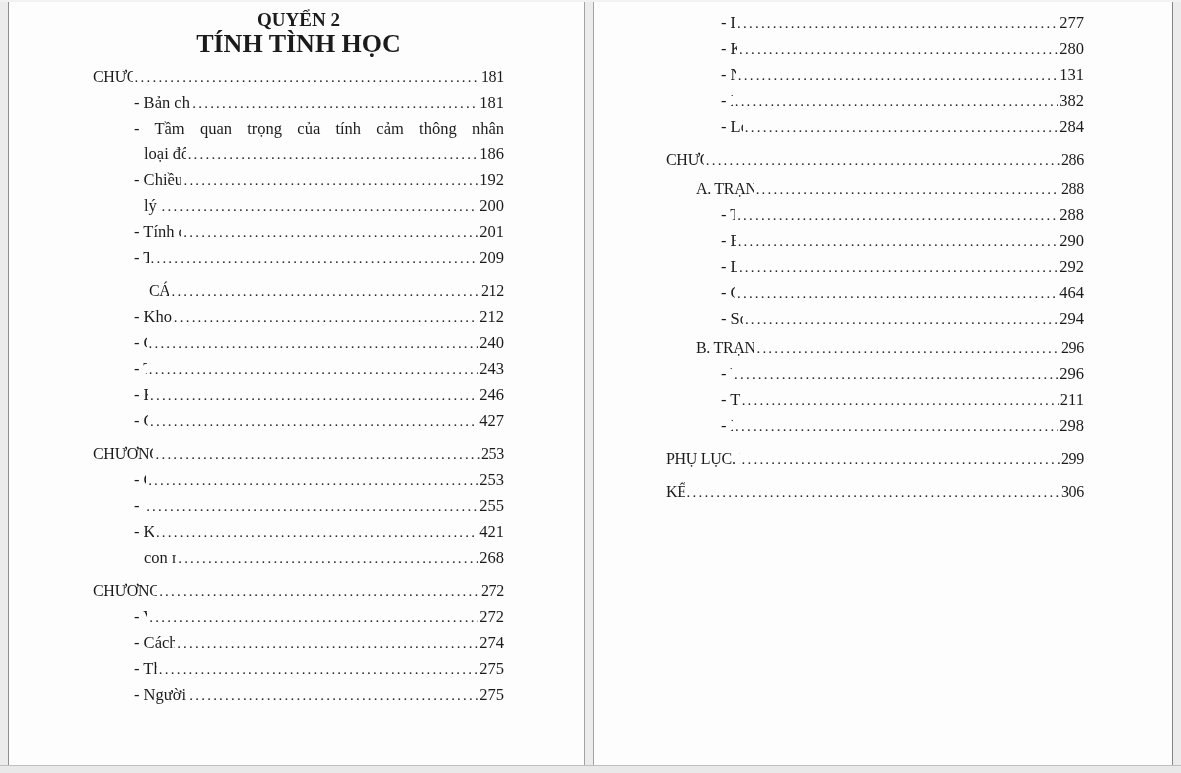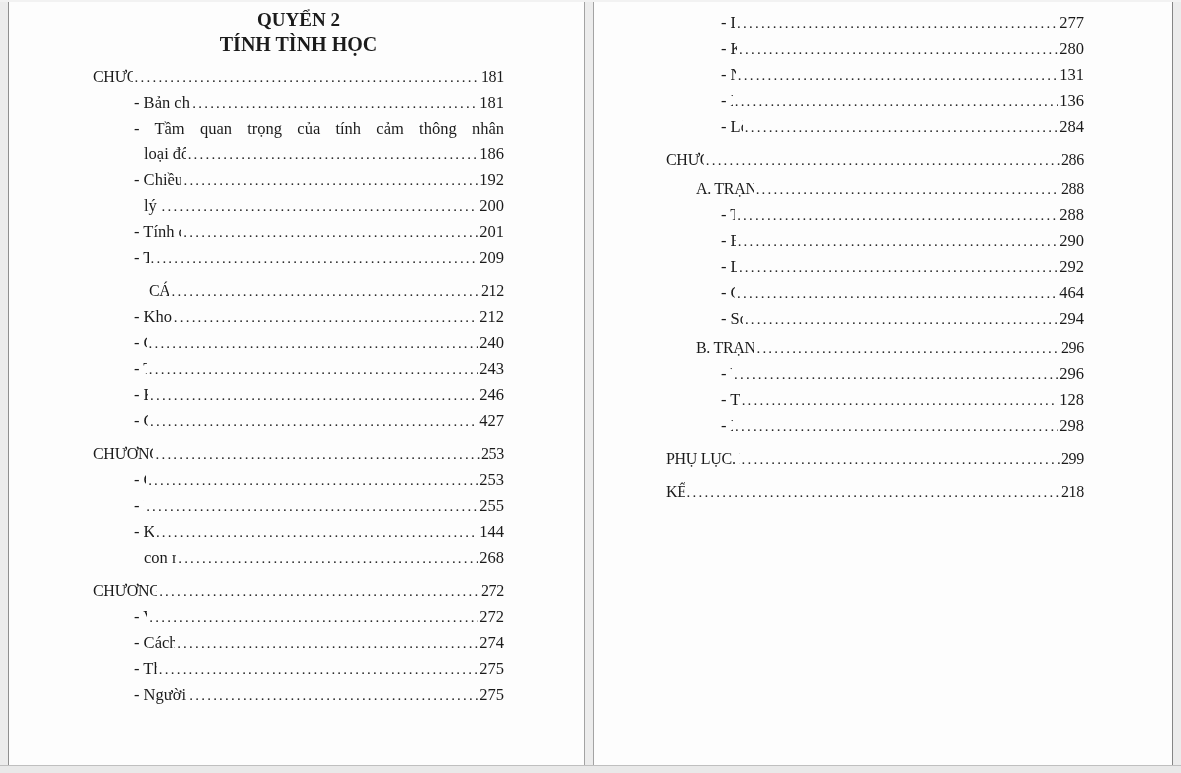--- a/index.html
+++ b/index.html
@@ -39,21 +39,21 @@
     position: absolute; left: 0; top: 765px; width: 1181px; height: 8px;
     background: #e9e9e9;
     border-top: 1px solid #bfbfbf;
     box-sizing: border-box;
   }
   .book-title { text-align: center; margin: 2px 0 8px 0; }
   .book-title .t1 {
     display: block; font-weight: bold; font-size: 19px; line-height: 24px;
   }
   .book-title .t2 {
-    display: block; font-weight: bold; font-size: 20px; line-height: 24px;
+    display: block; font-weight: bold; font-size: 26px; line-height: 24px;
   }
   .entry { margin: 0; }
   .entry.chapter { margin-top: 7px; }
   .entry.appendix { margin-top: 7px; }
   .entry.section { margin-top: 3px; }
   .line { line-height: 25px; font-size: 16.5px; }
   .entry.chapter .line, .entry.appendix .line, .entry.section .line {
     font-size: 16px; letter-spacing: -0.3px;
   }
   .line.leader { display: flex; align-items: baseline; }
@@ -197,21 +197,21 @@
           <div class="line leader first">
             <span class="lab">- Lo sợ</span>
             <span class="dots">....................................................................................................................................................................................................................................................................</span>
             <span class="pnum">255</span>
           </div>
         </div>
         <div class="entry item">
           <div class="line leader first">
             <span class="lab">- Khiếp nhược</span>
             <span class="dots">....................................................................................................................................................................................................................................................................</span>
-            <span class="pnum">144</span>
+            <span class="pnum">421</span>
           </div>
         </div>
         <div class="entry item">
           <div class="line leader rest">
             <span class="lab">con người kém thích ứng</span>
             <span class="dots">....................................................................................................................................................................................................................................................................</span>
             <span class="pnum">268</span>
           </div>
         </div>
         <div class="entry chapter">
@@ -272,21 +272,21 @@
           <div class="line leader first">
             <span class="lab">- Nông nổi</span>
             <span class="dots">....................................................................................................................................................................................................................................................................</span>
             <span class="pnum">131</span>
           </div>
         </div>
         <div class="entry item">
           <div class="line leader first">
             <span class="lab">- Xấu số</span>
             <span class="dots">....................................................................................................................................................................................................................................................................</span>
-            <span class="pnum">136</span>
+            <span class="pnum">382</span>
           </div>
         </div>
         <div class="entry item">
           <div class="line leader first">
             <span class="lab">- Lòng sùng đạo</span>
             <span class="dots">....................................................................................................................................................................................................................................................................</span>
             <span class="pnum">284</span>
           </div>
         </div>
         <div class="entry chapter">
@@ -349,41 +349,41 @@
           <div class="line leader first">
             <span class="lab">- Vui vẻ</span>
             <span class="dots">....................................................................................................................................................................................................................................................................</span>
             <span class="pnum">296</span>
           </div>
         </div>
         <div class="entry item">
           <div class="line leader first">
             <span class="lab">- Tinh thương</span>
             <span class="dots">....................................................................................................................................................................................................................................................................</span>
-            <span class="pnum">128</span>
+            <span class="pnum">211</span>
           </div>
         </div>
         <div class="entry item">
           <div class="line leader first">
             <span class="lab">- Xấu hổ</span>
             <span class="dots">....................................................................................................................................................................................................................................................................</span>
             <span class="pnum">298</span>
           </div>
         </div>
         <div class="entry appendix">
           <div class="line leader first">
             <span class="lab">PHỤ LỤC. NHẬN ĐỊNH TỔNG QUÁT VỀ GIÁO DỤC</span>
             <span class="dots">....................................................................................................................................................................................................................................................................</span>
             <span class="pnum">299</span>
           </div>
         </div>
         <div class="entry appendix">
           <div class="line leader first">
             <span class="lab">KẾT LUẬN</span>
             <span class="dots">....................................................................................................................................................................................................................................................................</span>
-            <span class="pnum">218</span>
+            <span class="pnum">306</span>
           </div>
         </div>
       </div>
   </div>
 
   <div class="bottom-strip"></div>
 </div>
 
 </body></html>

